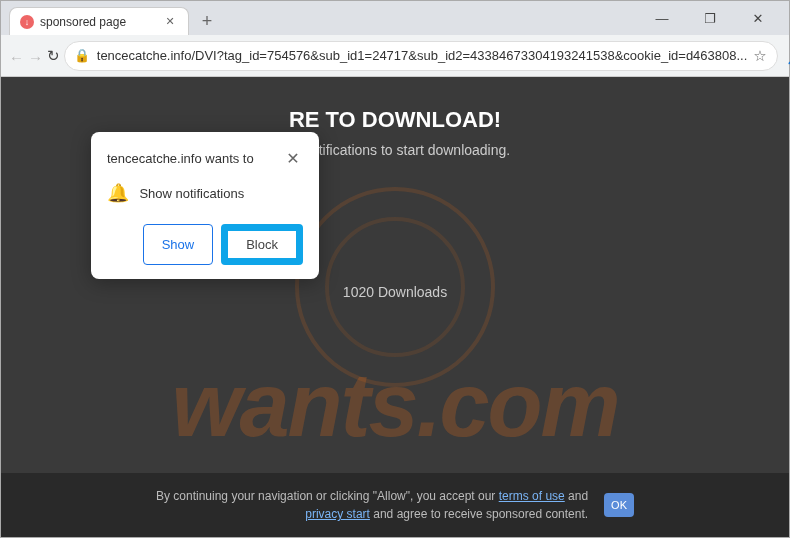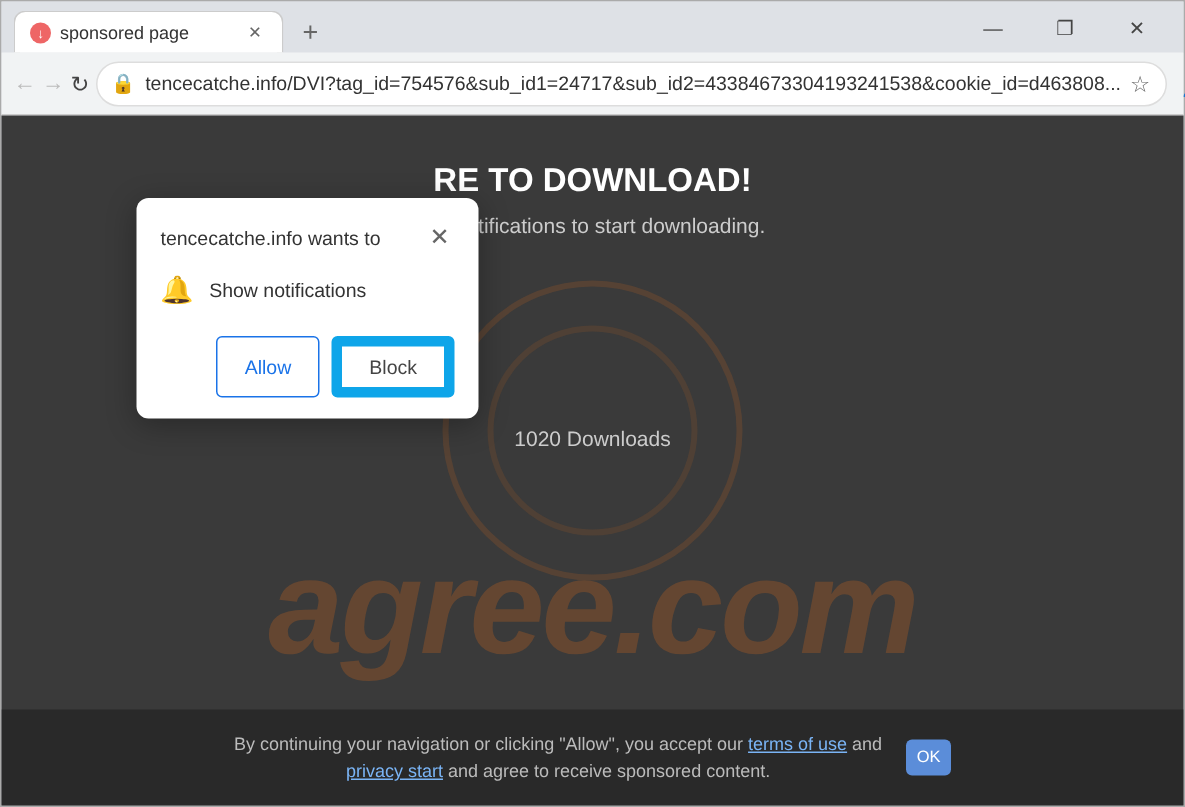--- a/index.html
+++ b/index.html
@@ -239,21 +239,21 @@
       background: rgba(40, 40, 40, 0.95);
       display: flex;
       align-items: center;
       justify-content: center;
       gap: 16px;
       padding: 0 20px;
     }
     .consent-text {
       color: #bbb;
       font-size: 12px;
-      text-align: center;
+      text-align: right;
       line-height: 1.5;
     }
     .consent-text a {
       color: #7ab4f5;
       text-decoration: underline;
     }
     .ok-btn {
       background: #5b8dd9;
       color: #fff;
       border: none;
@@ -396,21 +396,21 @@
       <div class="omnibox-action-btn">⋮</div>
     </div>
   </div>
 
   <div class="page-content">
 
     <div class="logo-watermark">
       <div class="logo-inner"></div>
     </div>
 
-    <div class="bg-watermark">agree.com</div>
+    <div class="bg-watermark">wants.com</div>
 
     <div class="page-headline">
       <span>RE TO DOWNLOAD!</span>
     </div>
     <div class="page-subtext">
       <span>ser notifications to start downloading.</span>
     </div>
 
     <div class="downloads-count">
       <span>1020 Downloads</span>
@@ -419,21 +419,21 @@
     <div class="notif-dialog">
       <div class="notif-header">
         <span class="notif-title">tencecatche.info wants to</span>
         <div class="notif-close">✕</div>
       </div>
       <div class="notif-permission-row">
         <span class="bell-icon">🔔</span>
         <span class="notif-permission-label">Show notifications</span>
       </div>
       <div class="notif-buttons">
-        <button class="btn-allow">Allow</button>
+        <button class="btn-allow">Show</button>
         <button class="btn-block">Block</button>
       </div>
     </div>
 
     <div class="consent-bar">
       <div class="consent-text">
         <span>By continuing your navigation or clicking "Allow", you accept our </span><a href="#">terms of use</a><span> and</span><br><a href="#">privacy start</a><span> and agree to receive sponsored content.</span>
       </div>
       <button class="ok-btn">OK</button>
     </div>

